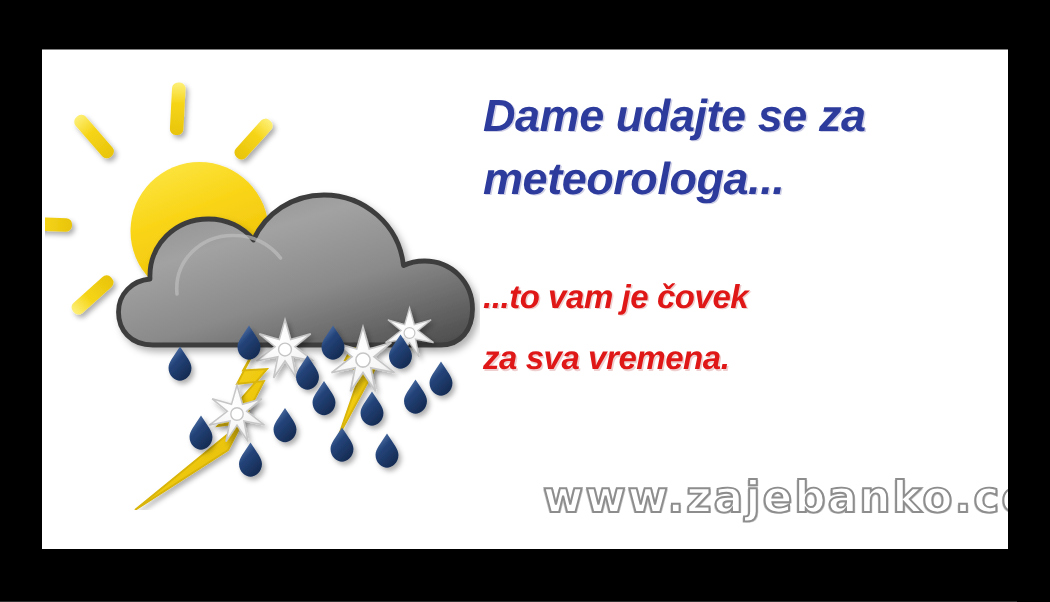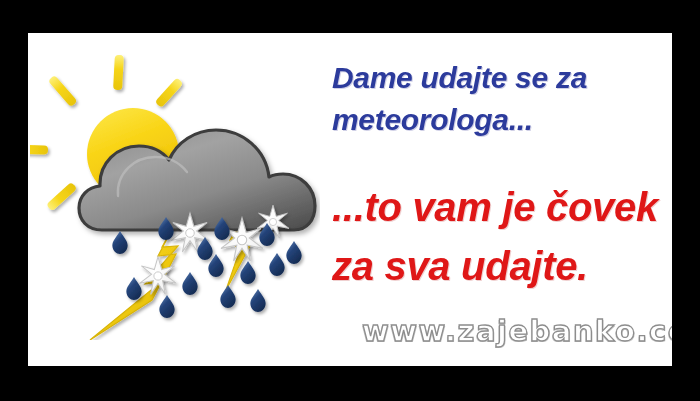--- a/index.html
+++ b/index.html
@@ -40,39 +40,39 @@
   }
   #weather-illustration svg {
     display: block;
     width: 290px;
     height: 290px;
   }
 
   
   #text-block {
     position: absolute;
-    left: 304px;
+    left: 294px;
     top: 30px;
     width: 350px;
   }
   .line {
     white-space: nowrap;
     font-style: italic;
     font-weight: bold;
     letter-spacing: -0.3px;
     line-height: 1.0;
   }
   .line-blue {
     color: #2c3b9c;
     font-size: 30px;
     text-shadow: 1px 1px 0 rgba(170,170,210,0.55);
   }
   .line-red {
     color: #df1717;
-    font-size: 40px;
+    font-size: 22px;
     text-shadow: 1px 1px 0 rgba(225,170,170,0.55);
   }
   #line-blue-1 { margin-top: 0px; }
   #line-blue-2 { margin-top: 12px; }
   #line-red-1  { margin-top: 52px; }
   #line-red-2  { margin-top: 19px; }
 
   
   #watermark {
     position: absolute;
@@ -217,19 +217,19 @@
             <path transform="translate(137,256) scale(0.85)" d="M0,-13 C5,-5 9,-1 9,4 C9,10 4,14 0,14 C-4,14 -9,10 -9,4 C-9,-1 -5,-5 0,-13 Z"></path>
           </g>
         </g>
       </svg>
     </div>
 
     <div id="text-block">
       <div id="line-blue-1" class="line line-blue">Dame udajte se za</div>
       <div id="line-blue-2" class="line line-blue">meteorologa...</div>
       <div id="line-red-1" class="line line-red">...to vam je čovek</div>
-      <div id="line-red-2" class="line line-red">za sva udajte.</div>
+      <div id="line-red-2" class="line line-red">za sva vremena.</div>
     </div>
 
     <div id="watermark">www.zajebanko.com</div>
 
   </div>
 </div>
 
 </body></html>

